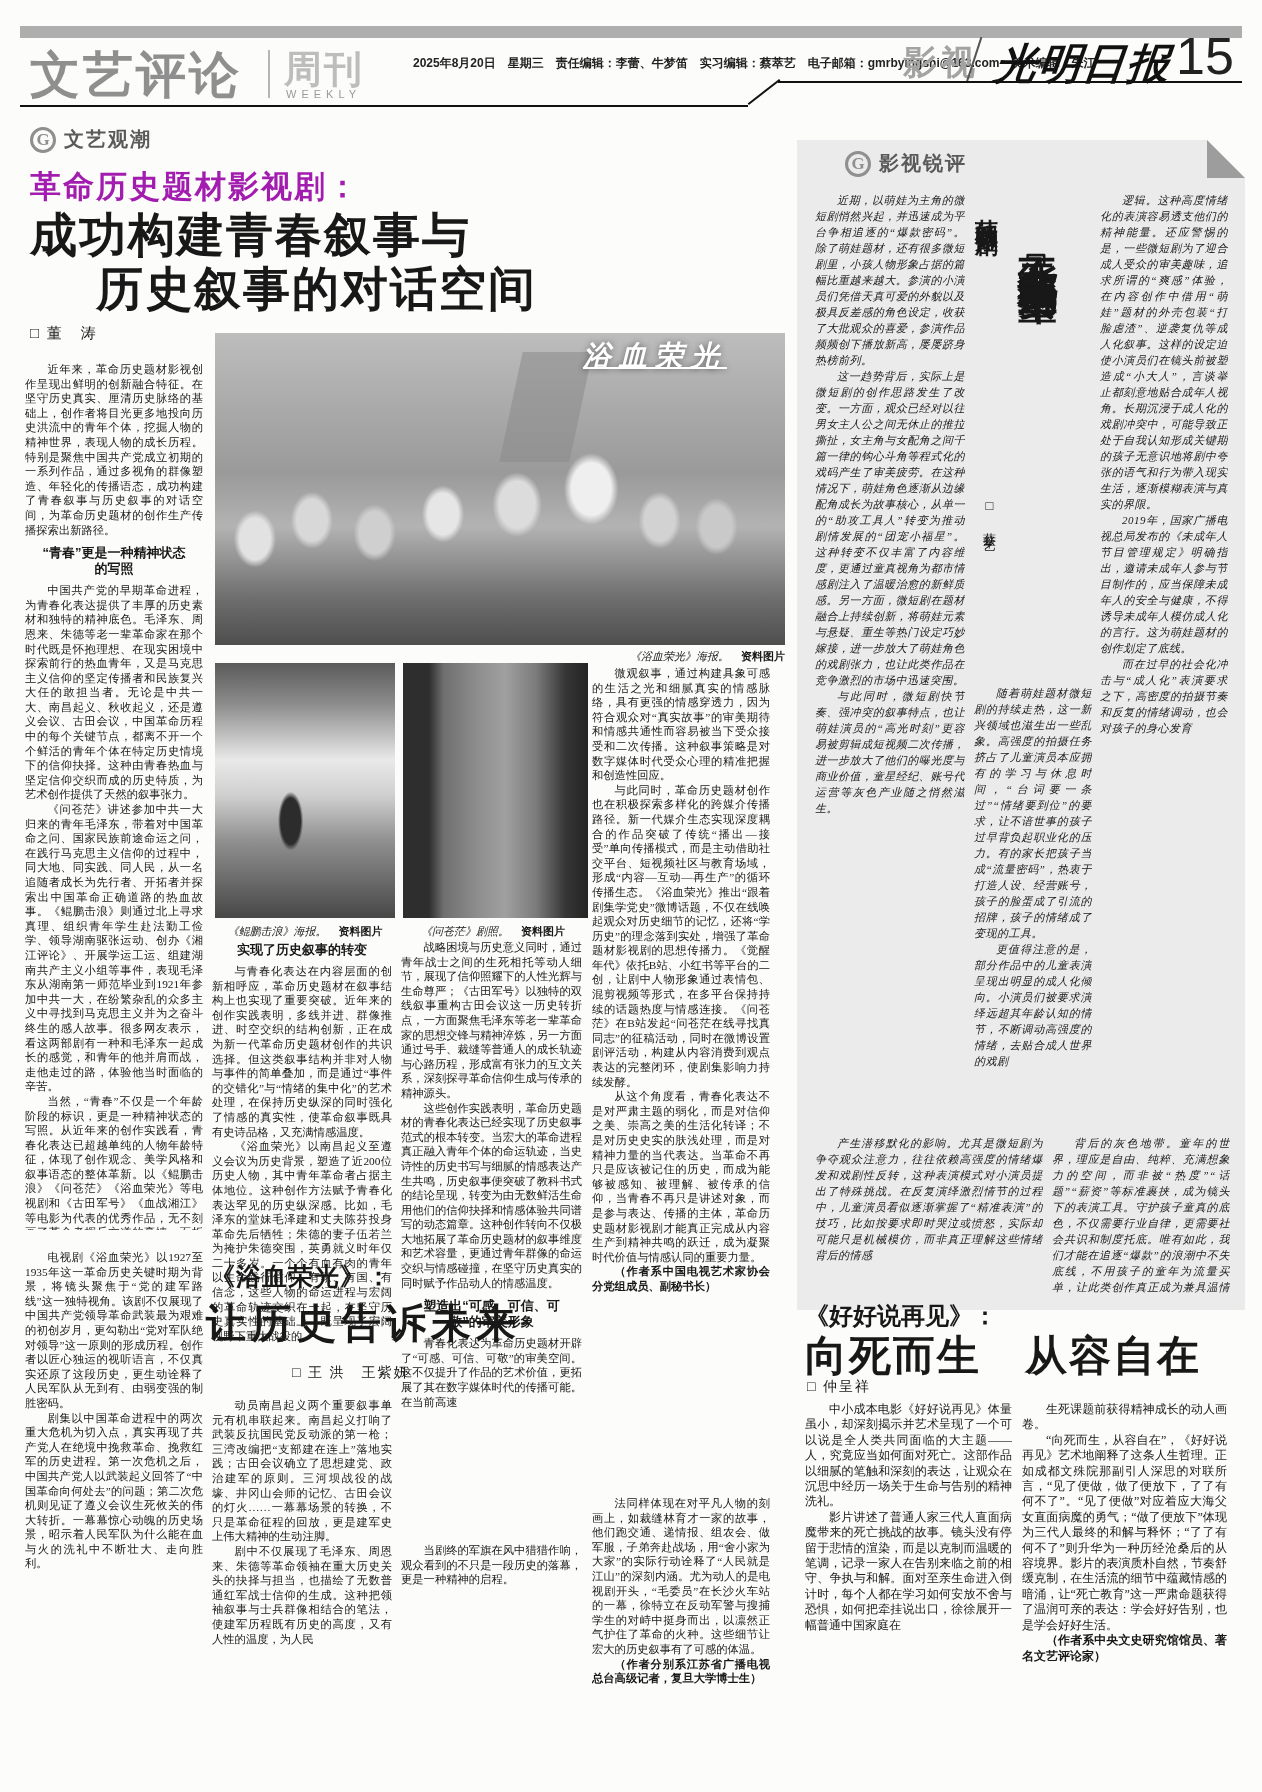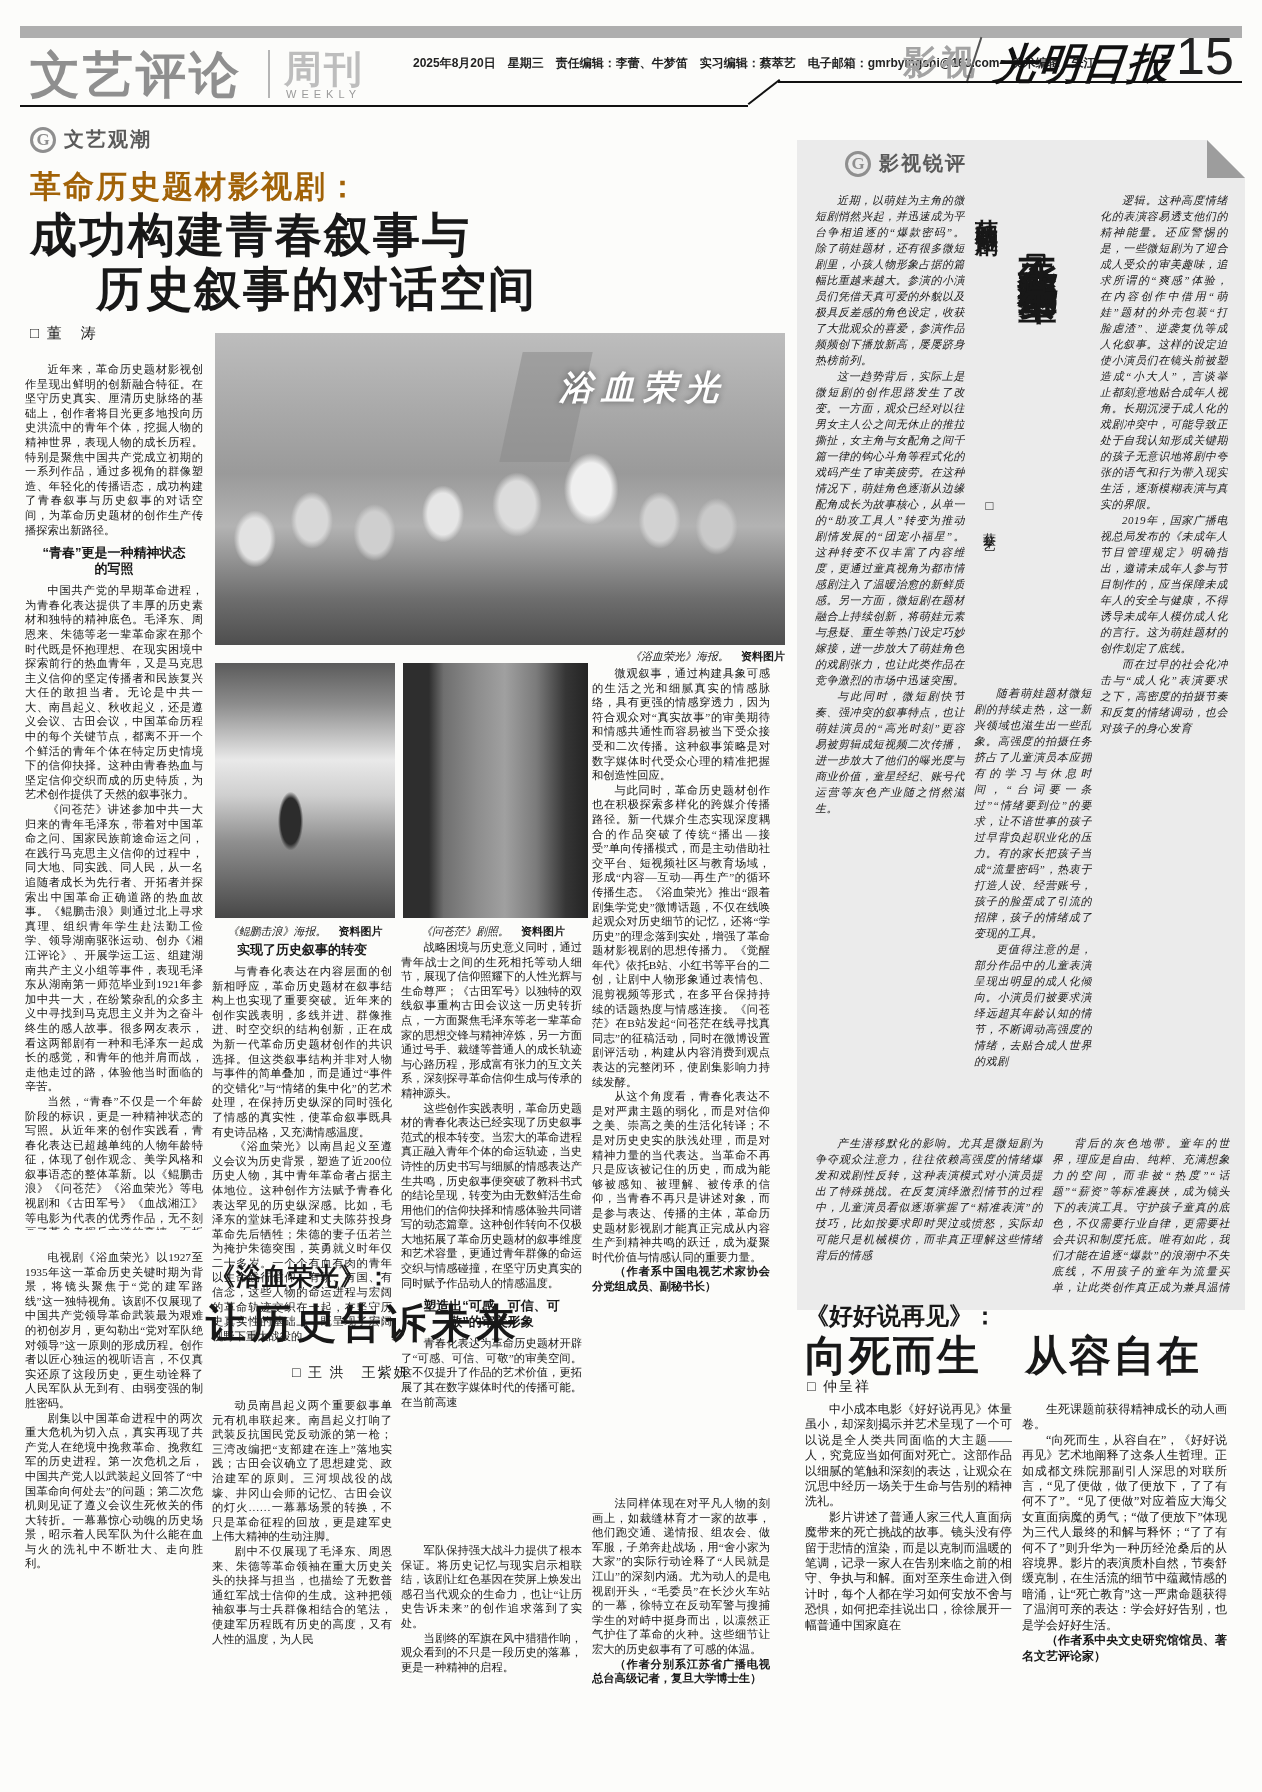--- a/index.html
+++ b/index.html
@@ -19,21 +19,21 @@
   .pageno{left:1176px;top:26px;font-size:52px;color:#222;font-family:"Liberation Sans",sans-serif;}
   .rule-l{left:20px;top:105px;width:728px;height:2px;background:#111;}
   .rule-diag{left:744px;top:91px;width:40px;height:2px;background:#111;transform:rotate(-38deg);}
   .rule-r{left:778px;top:81px;width:464px;height:2px;background:#111;}
   
   .glogo{display:inline-flex;align-items:center;justify-content:center;width:26px;height:26px;
          border:3px solid #8f8f8f;border-radius:50%;color:#8f8f8f;font-weight:bold;font-size:17px;
          font-family:"Liberation Serif",serif;box-sizing:border-box;}
   .seclab{font-size:20px;font-weight:bold;color:#5a5a5a;font-family:"Liberation Sans",sans-serif;letter-spacing:2px;}
   
-  .kicker{left:30px;top:166px;font-size:31px;font-weight:600;letter-spacing:2px;color:#a16207;
+  .kicker{left:30px;top:166px;font-size:31px;font-weight:600;letter-spacing:2px;color:#a21caf;
           font-family:"Liberation Sans",sans-serif;}
   .title1{left:30px;top:204px;font-size:47px;font-weight:900;letter-spacing:2px;}
   .title2{left:96px;top:258px;font-size:47px;font-weight:900;letter-spacing:2px;}
   .byline{font-size:15px;letter-spacing:2px;}
   .c{position:absolute;overflow:hidden;font-size:11.3px;line-height:14.6px;text-align:justify;}
   .c p{margin:0;text-indent:2em;}
   .sub{font-weight:bold;text-align:center;font-family:"Liberation Sans",sans-serif;font-size:13px;
        margin:8px 12px 6px;line-height:16px;}
   .attr{font-weight:bold;font-family:"Liberation Sans",sans-serif;}
   .attr p{text-indent:2em;margin:0;}
@@ -42,22 +42,22 @@
   .poster{background:
     radial-gradient(34px 46px at 7% 66%,#e2e2e2 0 45%,transparent 62%),
     radial-gradient(34px 46px at 17% 60%,#d8d8d8 0 45%,transparent 62%),
     radial-gradient(34px 46px at 28% 64%,#cfcfcf 0 45%,transparent 62%),
     radial-gradient(34px 46px at 40% 58%,#e6e6e6 0 45%,transparent 62%),
     radial-gradient(40px 52px at 53% 55%,#dcdcdc 0 45%,transparent 62%),
     radial-gradient(44px 58px at 66% 50%,#efefef 0 45%,transparent 62%),
     radial-gradient(34px 46px at 78% 60%,#d2d2d2 0 45%,transparent 62%),
     radial-gradient(34px 46px at 88% 62%,#c9c9c9 0 45%,transparent 62%),
     linear-gradient(180deg,#bdbdbd 0%,#a9a9a9 25%,#9a9a9a 45%,#b3b3b3 62%,#6e6e6e 85%,#4e4e4e 100%);}
-  .poster-title{position:absolute;right:58px;top:32px;color:#fff;font-size:34px;font-weight:bold;
-    font-style:italic;letter-spacing:8px;text-shadow:0 0 6px rgba(0,0,0,.45);}
+  .poster-title{position:absolute;right:58px;top:4px;color:#fff;font-size:28px;font-weight:bold;
+    font-style:italic;letter-spacing:8px;text-shadow:0 0 6px rgba(0,0,0,.45);text-decoration:underline;}
   .poster-flag{position:absolute;left:52%;top:6%;width:70px;height:110px;background:#8b8b8b;
     transform:skewX(-12deg);opacity:.55;}
   .img-kpjl{background:
     radial-gradient(18px 42px at 42% 62%,#2c2c2c 0 55%,transparent 70%),
     linear-gradient(180deg,#5b5b5b 0%,#8c8c8c 16%,#e9e9e9 38%,#cfcfcf 52%,#8f8f8f 70%,#474747 100%);}
   .img-wcm{background:
     linear-gradient(90deg,#2e2e2e 0 14%,#6f6f6f 22%,#8d8d8d 40%,#a0a0a0 55%,#7b7b7b 72%,#353535 88%,#242424 100%),
     linear-gradient(180deg,#222,#555);}
   .cap{font-size:11px;}
   .cap .nm{font-style:italic;}
@@ -217,21 +217,20 @@
   <div class="abs bl-title" style="left:206px;top:1296px;">让历史告诉未来</div>
   <div class="abs byline" style="left:292px;top:1364px;font-size:14px;">□ 王 洪　王紫妍</div>
   <div class="c" style="left:212px;top:1398px;width:180px;height:388px;">
     <div>
         <p>动员南昌起义两个重要叙事单元有机串联起来。南昌起义打响了武装反抗国民党反动派的第一枪；三湾改编把“支部建在连上”落地实践；古田会议确立了思想建党、政治建军的原则。三河坝战役的战壕、井冈山会师的记忆、古田会议的灯火……一幕幕场景的转换，不只是革命征程的回放，更是建军史上伟大精神的生动注脚。</p>
         <p>剧中不仅展现了毛泽东、周恩来、朱德等革命领袖在重大历史关头的抉择与担当，也描绘了无数普通红军战士信仰的生成。这种把领袖叙事与士兵群像相结合的笔法，使建军历程既有历史的高度，又有人性的温度，为人民</p>
       </div>
   </div>
   <div class="c" style="left:401px;top:1543px;width:181px;height:243px;">
     <div>
-        <p>军队保持强大战斗力提供了根本保证。将历史记忆与现实启示相联结，该剧让红色基因在荧屏上焕发出感召当代观众的生命力，也让“让历史告诉未来”的创作追求落到了实处。</p>
         <p>当剧终的军旗在风中猎猎作响，观众看到的不只是一段历史的落幕，更是一种精神的启程。</p>
       </div>
   </div>
   <div class="c" style="left:592px;top:1496px;width:178px;height:366px;">
     <div>
         <p>法同样体现在对平凡人物的刻画上，如裁缝林育才一家的故事，他们跑交通、递情报、组农会、做军服，子弟奔赴战场，用“舍小家为大家”的实际行动诠释了“人民就是江山”的深刻内涵。尤为动人的是电视剧开头，“毛委员”在长沙火车站的一幕，徐特立在反动军警与搜捕学生的对峙中挺身而出，以凛然正气护住了革命的火种。这些细节让宏大的历史叙事有了可感的体温。</p>
       </div>
     <div class="attr">
         <p>（作者分别系江苏省广播电视总台高级记者，复旦大学博士生）</p>
       </div>

